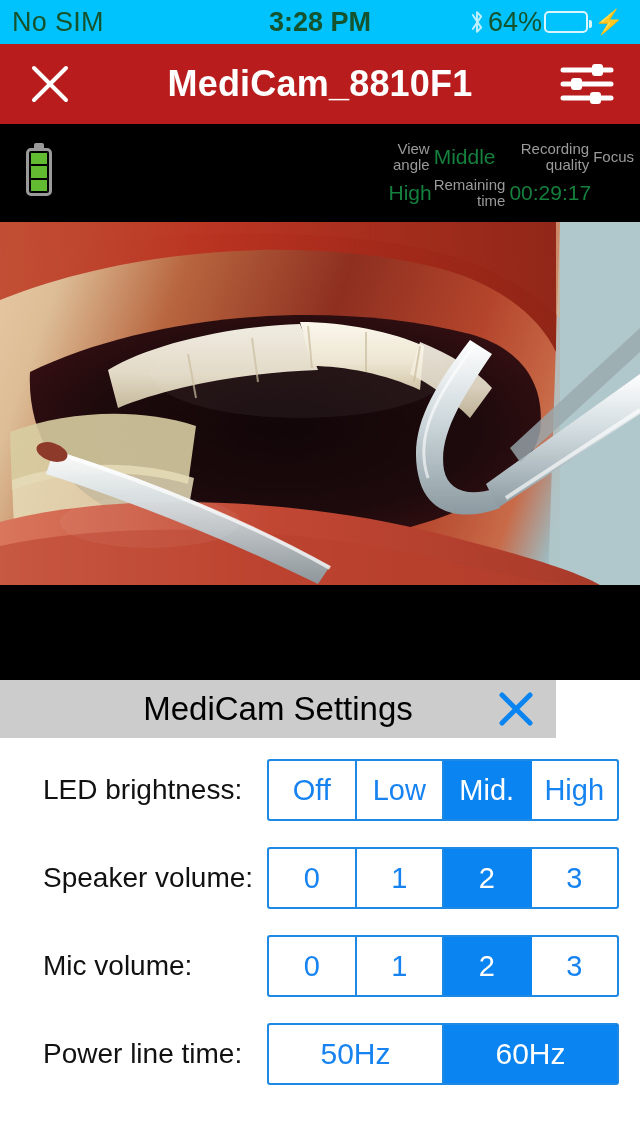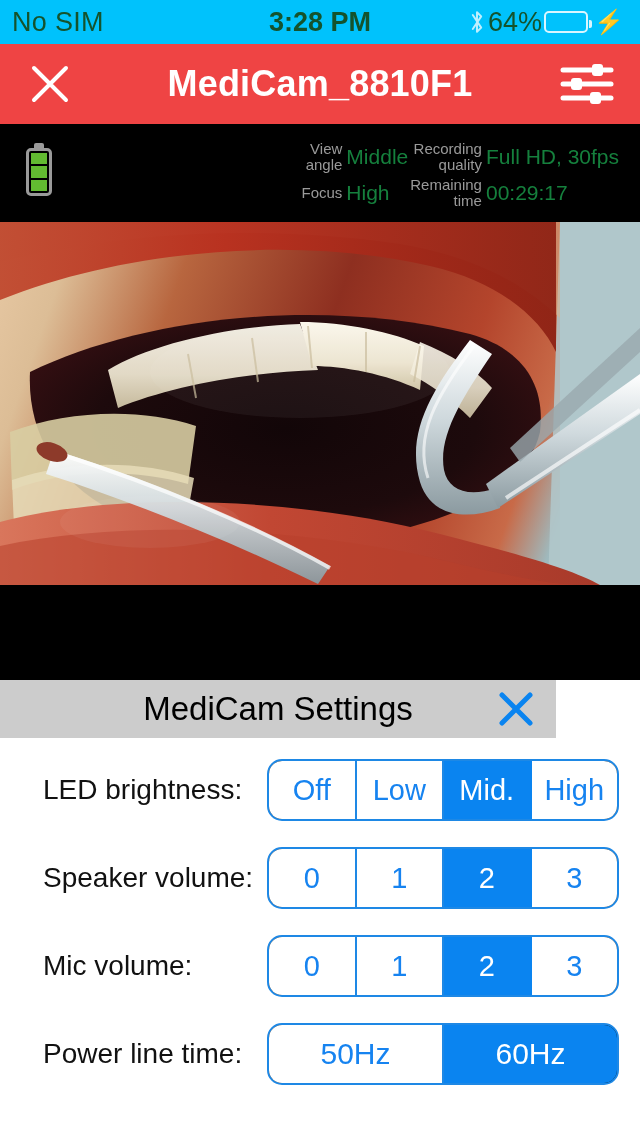--- a/index.html
+++ b/index.html
@@ -31,21 +31,21 @@
     content:""; position:absolute; right:-6px; top:7px;
     width:3px; height:8px; background:rgba(255,255,255,.85);
     border-radius:0 2px 2px 0;
   }
   .batt-fill{ height:100%; background:#4CD964; border-radius:2px; }
   .bolt{ font-size:24px; line-height:1; margin-left:4px; }
 
   
   .navbar{
     position:absolute; left:0; top:44px; width:640px; height:80px;
-    background:#ef4444;
+    background:#b91c1c;
   }
   .nav-close{
     position:absolute; left:26px; top:50%; transform:translateY(-50%);
     width:48px; height:48px; cursor:pointer;
   }
   .nav-title{
     position:absolute; left:0; top:0; width:640px; height:80px;
     display:flex; align-items:center; justify-content:center;
     color:#fff; font-size:36px; font-weight:bold; letter-spacing:.2px;
   }
@@ -65,21 +65,21 @@
     border:3px solid #9a9a9a; border-radius:5px;
     background:#000; padding:2px;
     display:flex; flex-direction:column; justify-content:space-between;
   }
   .cam-batt::before{
     content:""; position:absolute; left:50%; top:-8px; transform:translateX(-50%);
     width:10px; height:6px; background:#9a9a9a; border-radius:2px 2px 0 0;
   }
   .cam-batt span{ display:block; height:30%; background:#62BB31; }
   .info-grid{
-    position:absolute; right:19px; top:16px;
+    position:absolute; right:2px; top:16px;
     display:grid;
     grid-template-columns:auto auto auto auto;
     align-items:center;
     column-gap:0; row-gap:2px;
   }
   .ilabel{
     color:#9a9a9a; font-size:15px; line-height:16px;
     text-align:right; padding-right:4px; white-space:pre-line;
   }
   .ivalue{
@@ -102,21 +102,21 @@
   .sheet-close{ position:absolute; right:18px; top:50%; transform:translateY(-50%); width:44px; height:44px; cursor:pointer; }
 
   .rows{ padding-top:8px;padding-left:11px; }
   .row{ height:88px; display:flex; align-items:center; }
   .row-label{
     width:256px; padding-left:32px; font-size:28px; color:#111;
     white-space:nowrap;
   }
   .seg{
     width:352px; height:62px;
-    border:2px solid #1E88E5; border-radius:15px;
+    border:2px solid #1E88E5; border-radius:3px;
     display:flex; overflow:hidden; background:#000000;
   }
   .seg-item{
     flex:1; display:flex; align-items:center; justify-content:center;
     font-size:29px; color:#1683F0;
     border-right:2px solid #1E88E5; cursor:pointer;
     background:#fff; user-select:none;
   }
   .seg-item:last-child{ border-right:none; }
   .seg-item.sel{ background:#0A84F0; color:#ffffff; border-right-color:#0A84F0; }
@@ -167,21 +167,20 @@
       <span></span>
         <span></span>
         <span></span>
     </span>
     <div class="info-grid">
       <div class="ilabel">View
 angle</div>
       <div class="ivalue">Middle</div>
       <div class="ilabel">Recording
 quality</div>
-      <div class="ivalue">Full HD, 30fps</div>
       <div class="ilabel">Focus</div>
       <div class="ivalue">High</div>
       <div class="ilabel">Remaining
 time</div>
       <div class="ivalue">00:29:17</div>
     </div>
   </div>
 
   <div class="videowrap">
     <div class="video">

